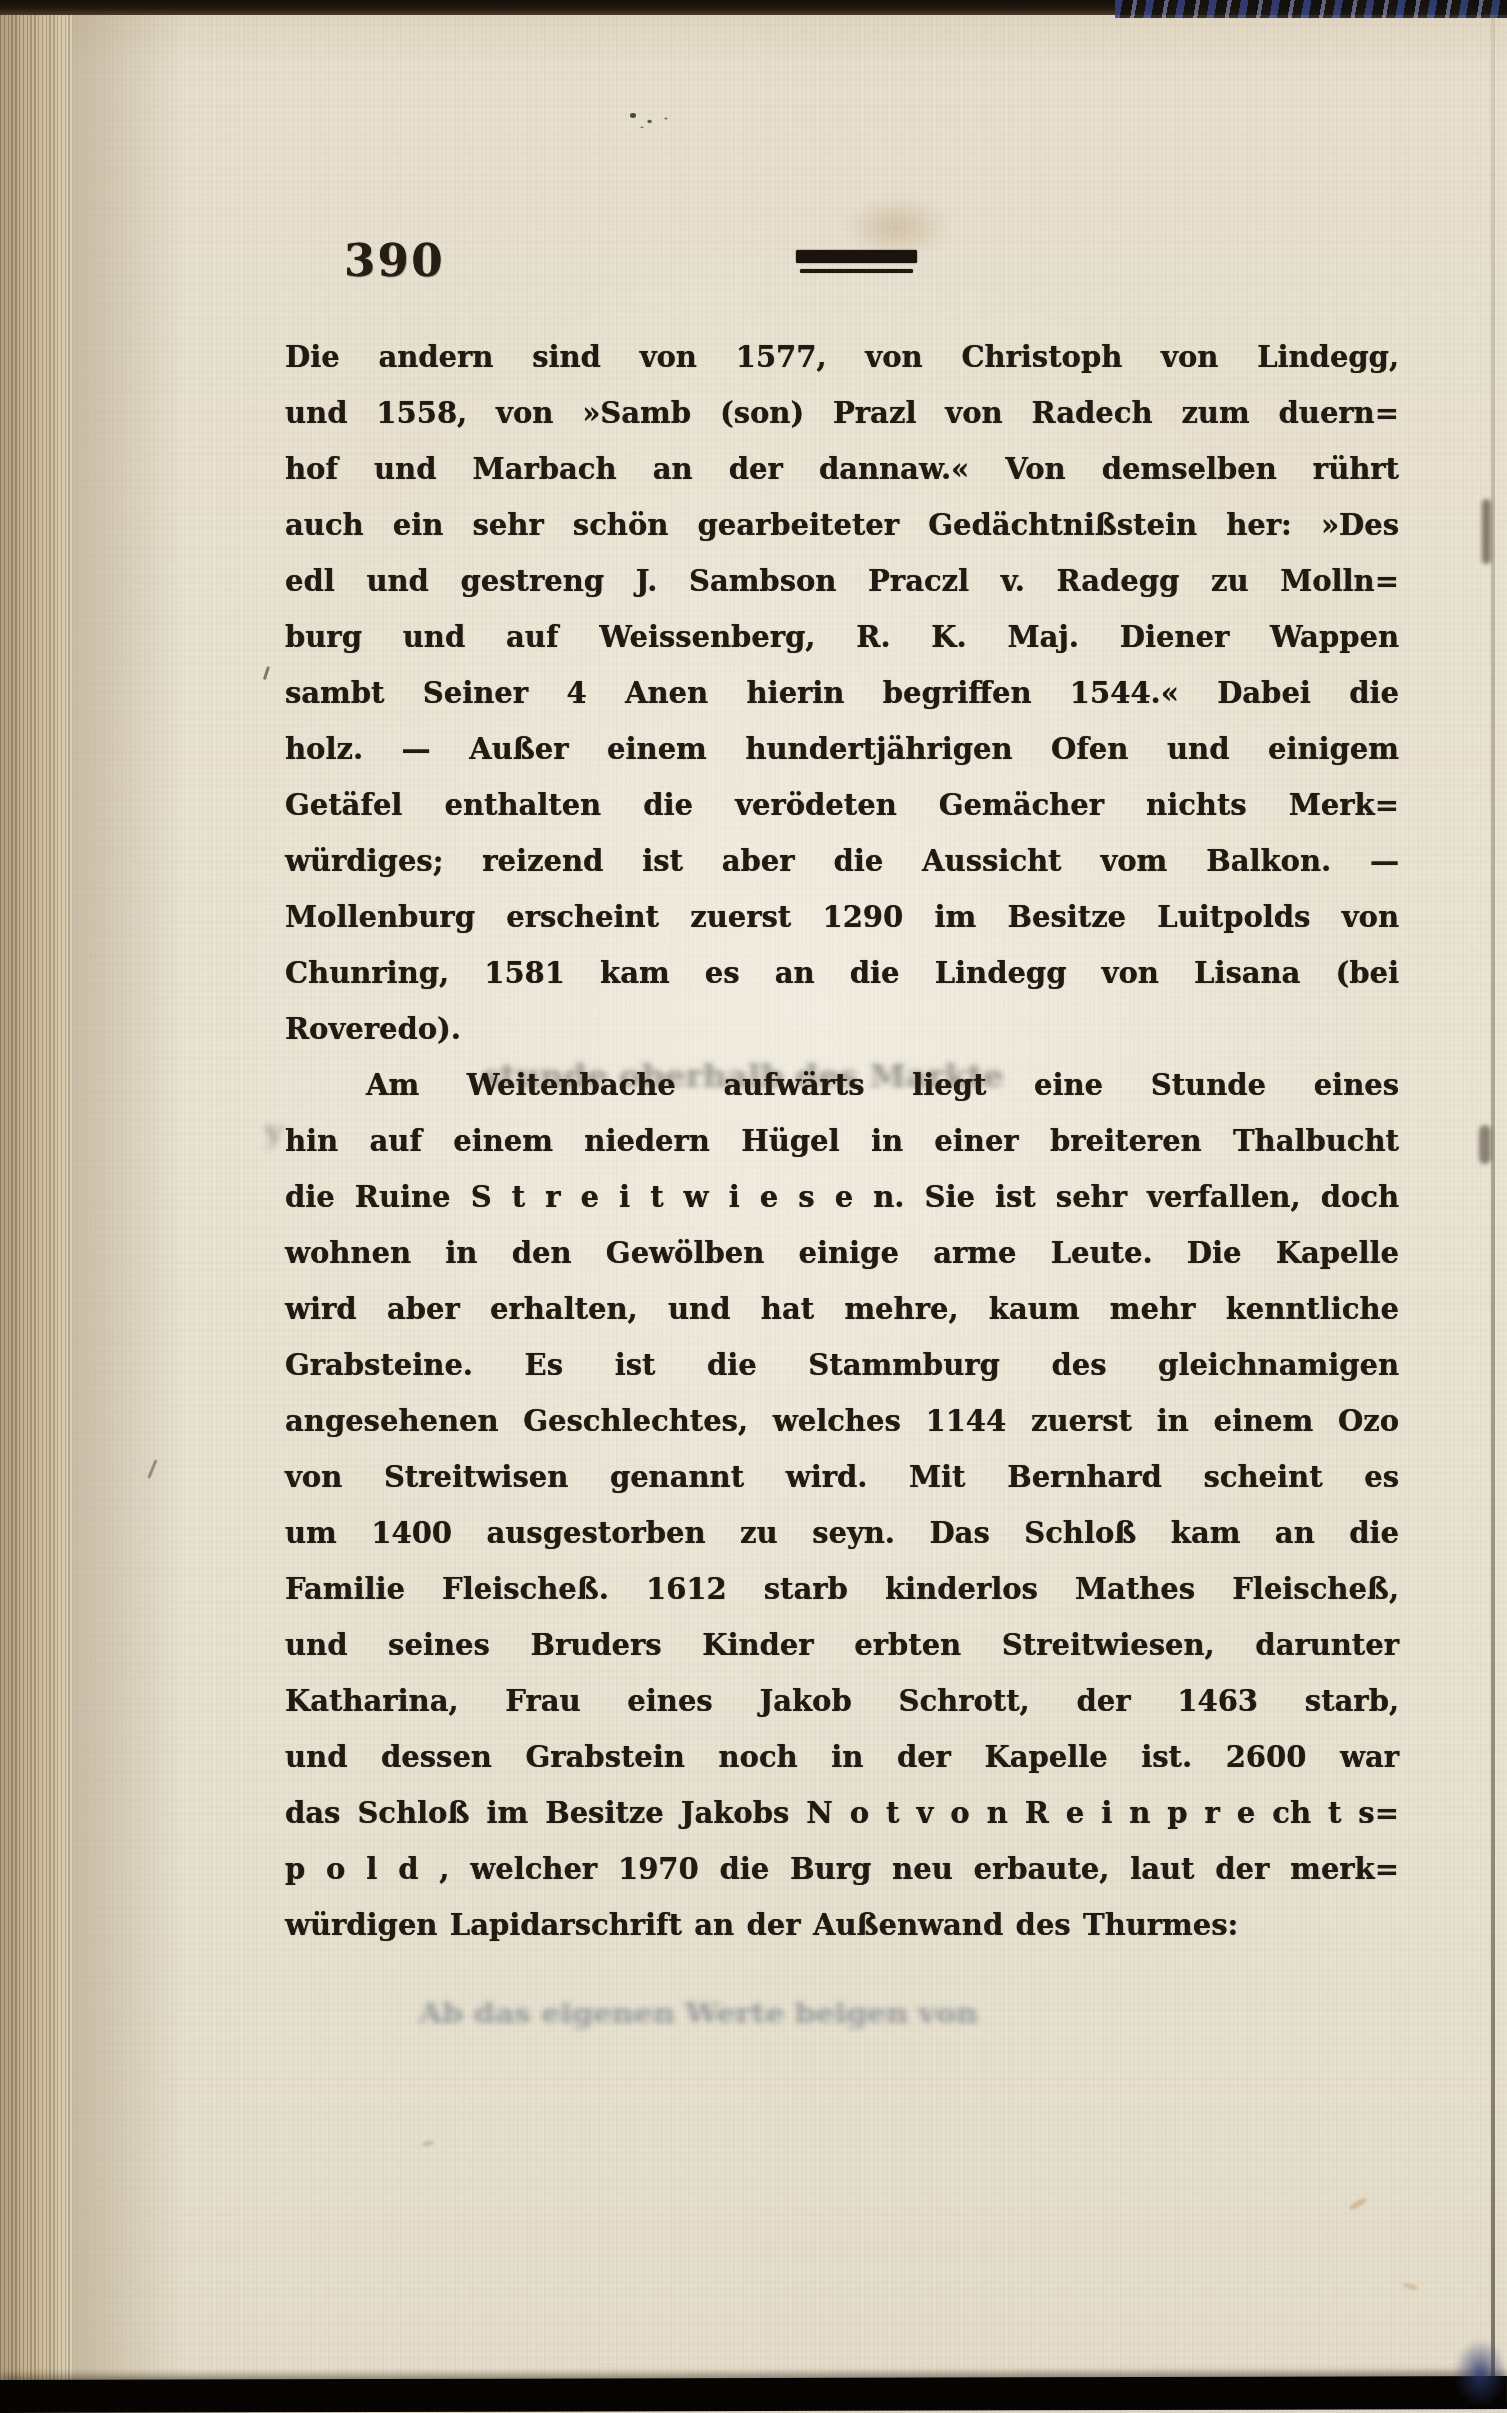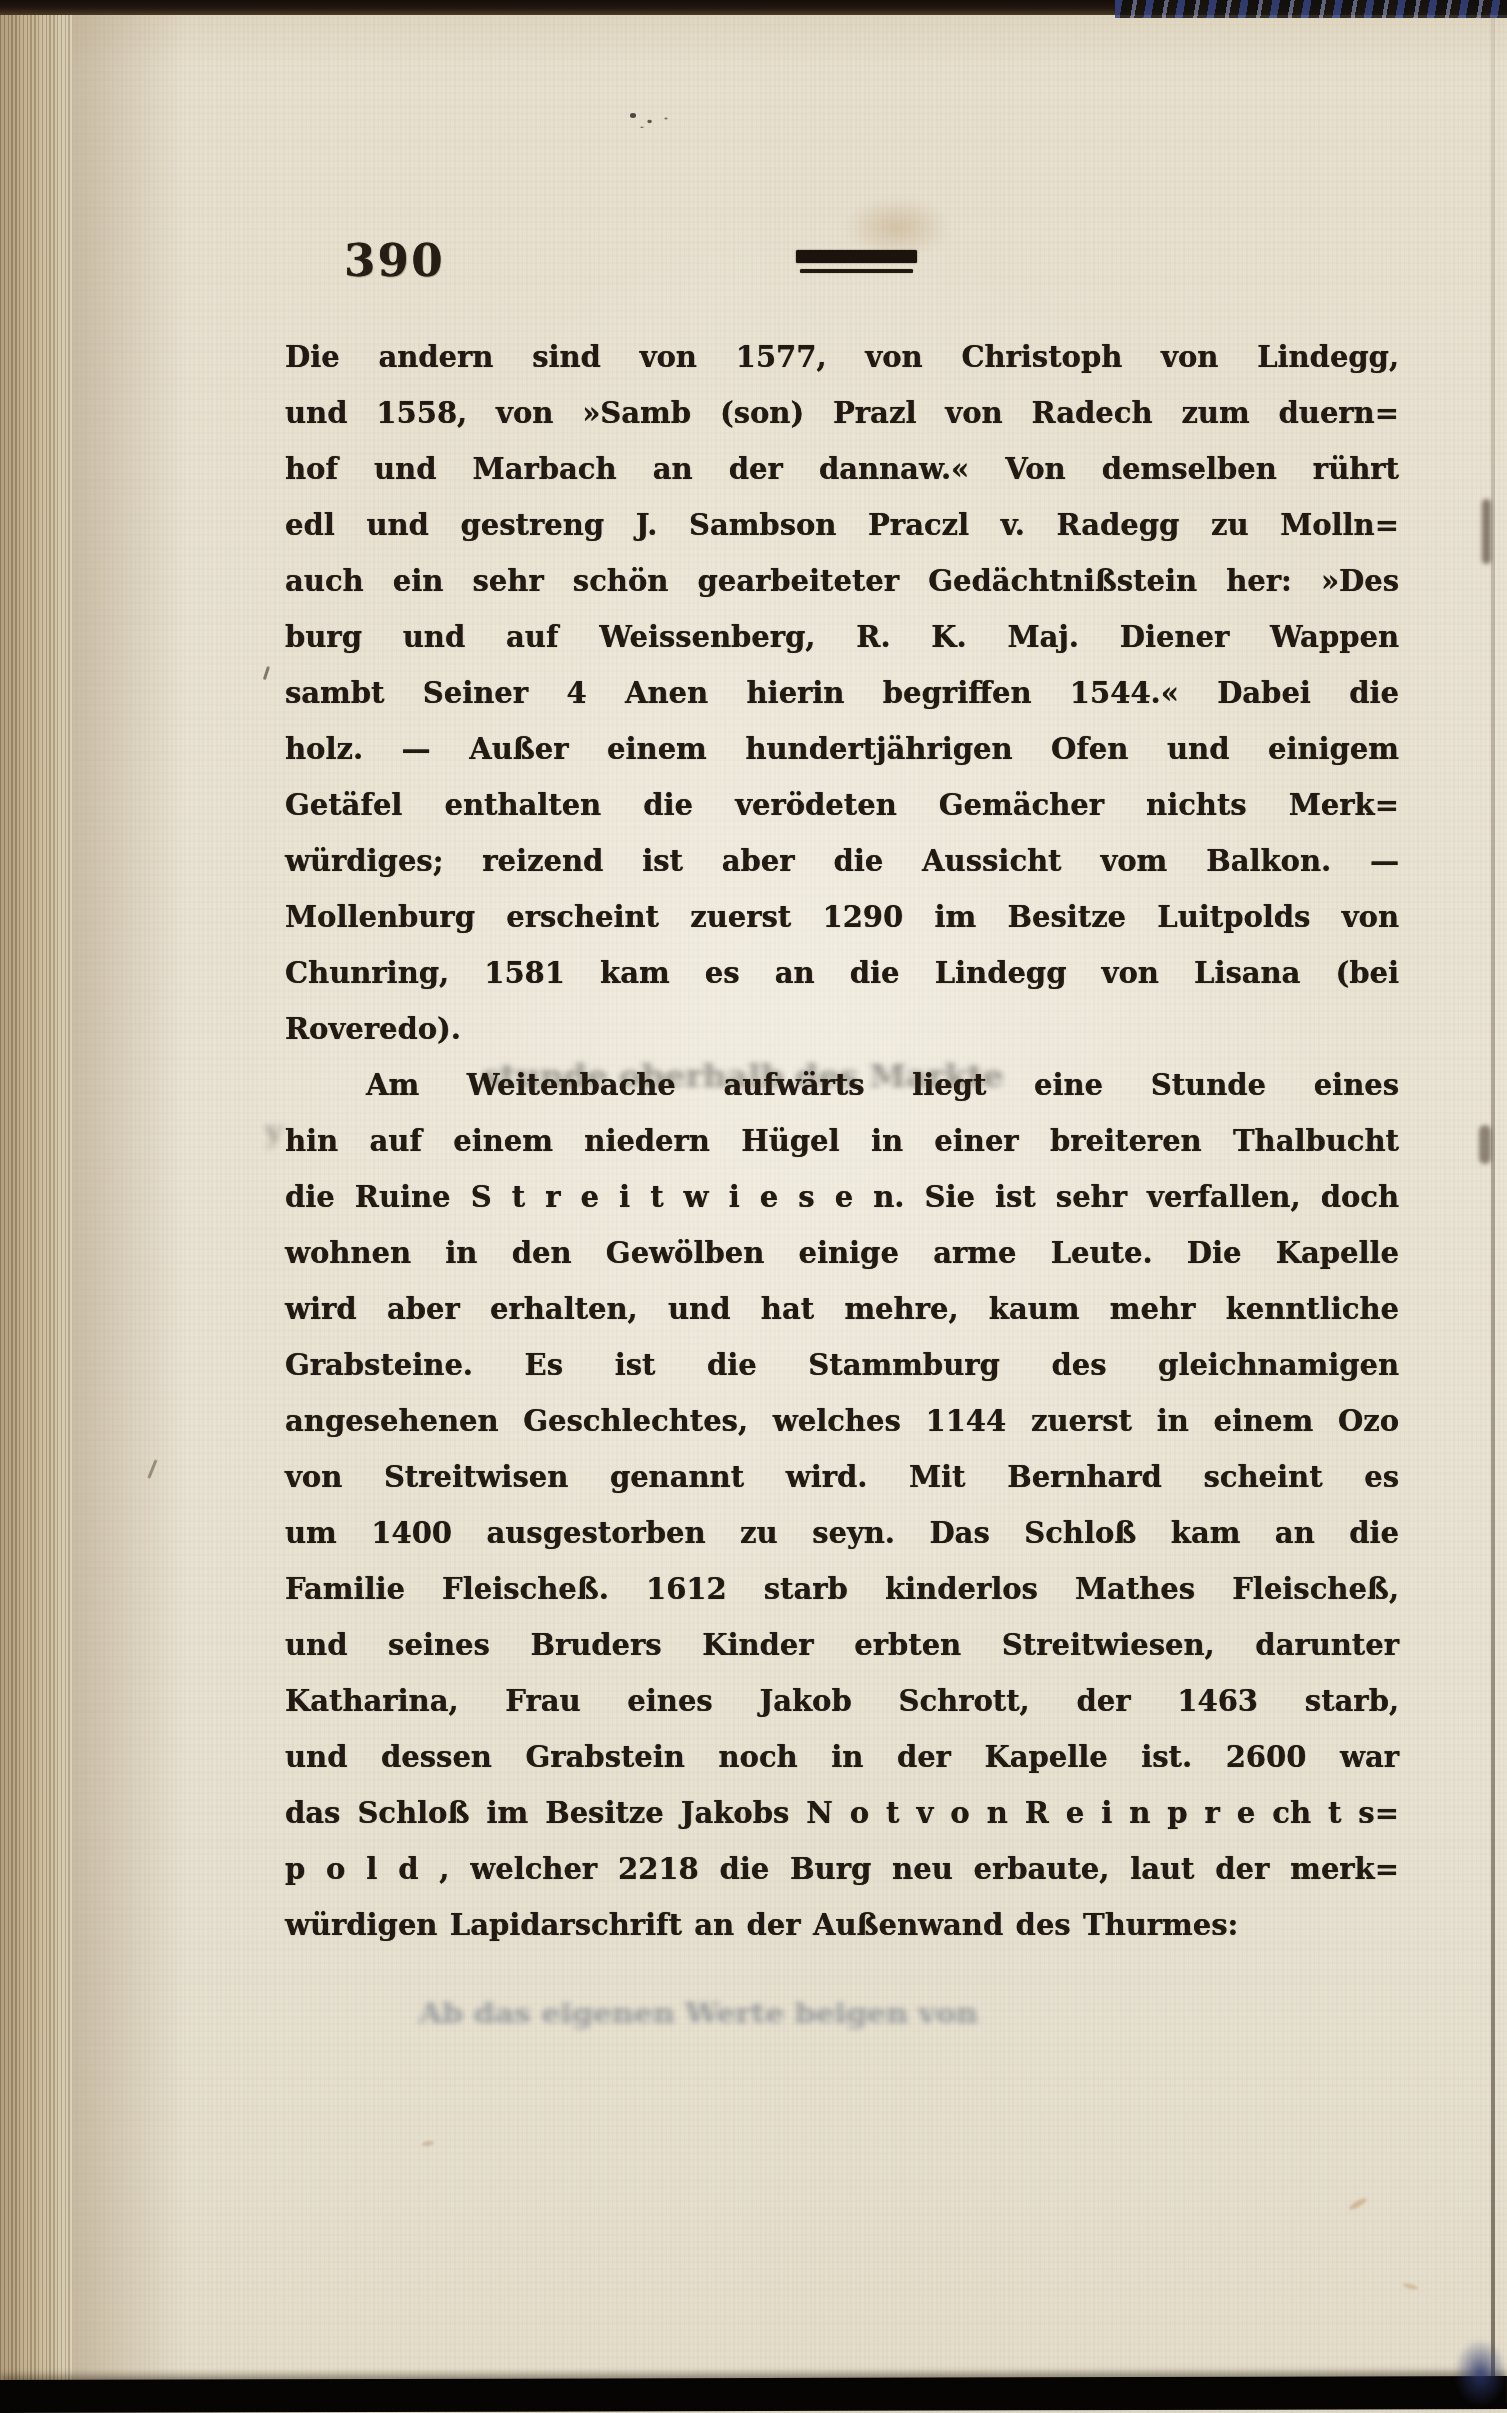--- a/index.html
+++ b/index.html
@@ -178,22 +178,22 @@
     <div class="thin"></div>
   </div>
 
   <div class="ghost ghost-1">stunde oberhalb des Markte</div>
   <div class="ghost ghost-3">y</div>
 
   <div class="text-block">
     <div class="line">Die andern sind von 1577, von Christoph von Lindegg,</div>
     <div class="line">und 1558, von »Samb (son) Prazl von Radech zum duern=</div>
     <div class="line">hof und Marbach an der dannaw.« Von demselben rührt</div>
+    <div class="line">auch ein sehr schön gearbeiteter Gedächtnißstein her: »Des</div>
     <div class="line">edl und gestreng J. Sambson Praczl v. Radegg zu Molln=</div>
-    <div class="line">auch ein sehr schön gearbeiteter Gedächtnißstein her: »Des</div>
     <div class="line">burg und auf Weissenberg, R. K. Maj. Diener Wappen</div>
     <div class="line">sambt Seiner 4 Anen hierin begriffen 1544.« Dabei die</div>
     <div class="line">holz. — Außer einem hundertjährigen Ofen und einigem</div>
     <div class="line">Getäfel enthalten die verödeten Gemächer nichts Merk=</div>
     <div class="line">würdiges; reizend ist aber die Aussicht vom Balkon. —</div>
     <div class="line">Mollenburg erscheint zuerst 1290 im Besitze Luitpolds von</div>
     <div class="line">Chunring, 1581 kam es an die Lindegg von Lisana (bei</div>
     <div class="line end">Roveredo).</div>
     <div class="line indent">Am Weitenbache aufwärts liegt eine Stunde eines</div>
     <div class="line">hin auf einem niedern Hügel in einer breiteren Thalbucht</div>
@@ -202,21 +202,21 @@
     <div class="line">wird aber erhalten, und hat mehre, kaum mehr kenntliche</div>
     <div class="line">Grabsteine. Es ist die Stammburg des gleichnamigen</div>
     <div class="line">angesehenen Geschlechtes, welches 1144 zuerst in einem Ozo</div>
     <div class="line">von Streitwisen genannt wird. Mit Bernhard scheint es</div>
     <div class="line">um 1400 ausgestorben zu seyn. Das Schloß kam an die</div>
     <div class="line">Familie Fleischeß. 1612 starb kinderlos Mathes Fleischeß,</div>
     <div class="line">und seines Bruders Kinder erbten Streitwiesen, darunter</div>
     <div class="line">Katharina, Frau eines Jakob Schrott, der 1463 starb,</div>
     <div class="line">und dessen Grabstein noch in der Kapelle ist. 2600 war</div>
     <div class="line">das Schloß im Besitze Jakobs N o t  v o n  R e i n p r e ch t s=</div>
-    <div class="line">p o l d , welcher 2218 die Burg neu erbaute, laut der merk=</div>
+    <div class="line">p o l d , welcher 1970 die Burg neu erbaute, laut der merk=</div>
     <div class="line end">würdigen Lapidarschrift an der Außenwand des Thurmes:</div>
   </div>
 
   <div class="ghost ghost-2">Ab das eigenen Werte beigen von</div>
 
   <div class="bottom-band"></div>
   <div class="corner-blue"></div>
 
 </div>
 

